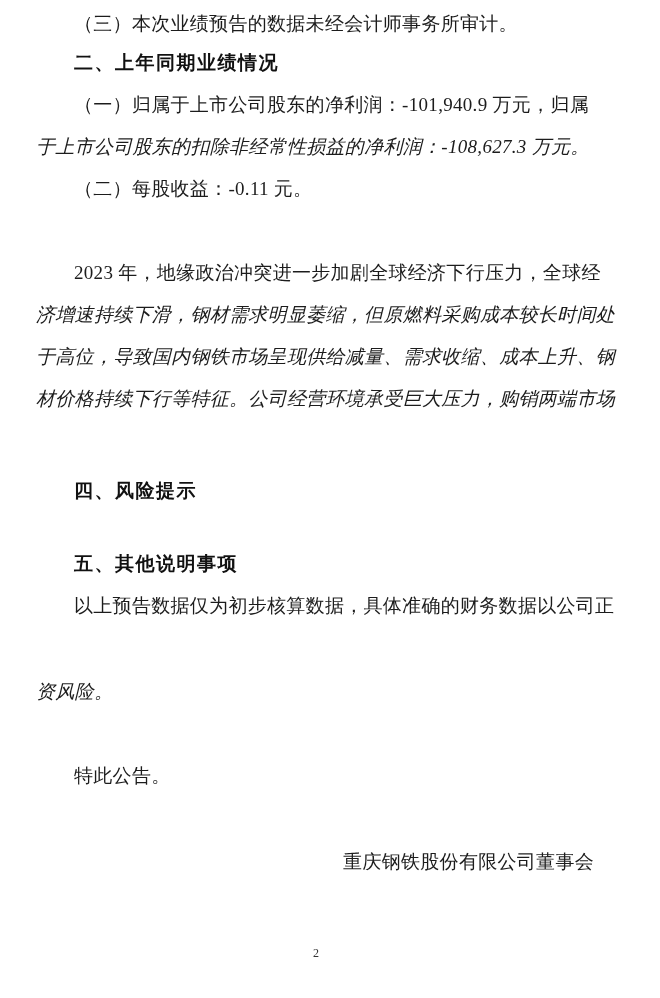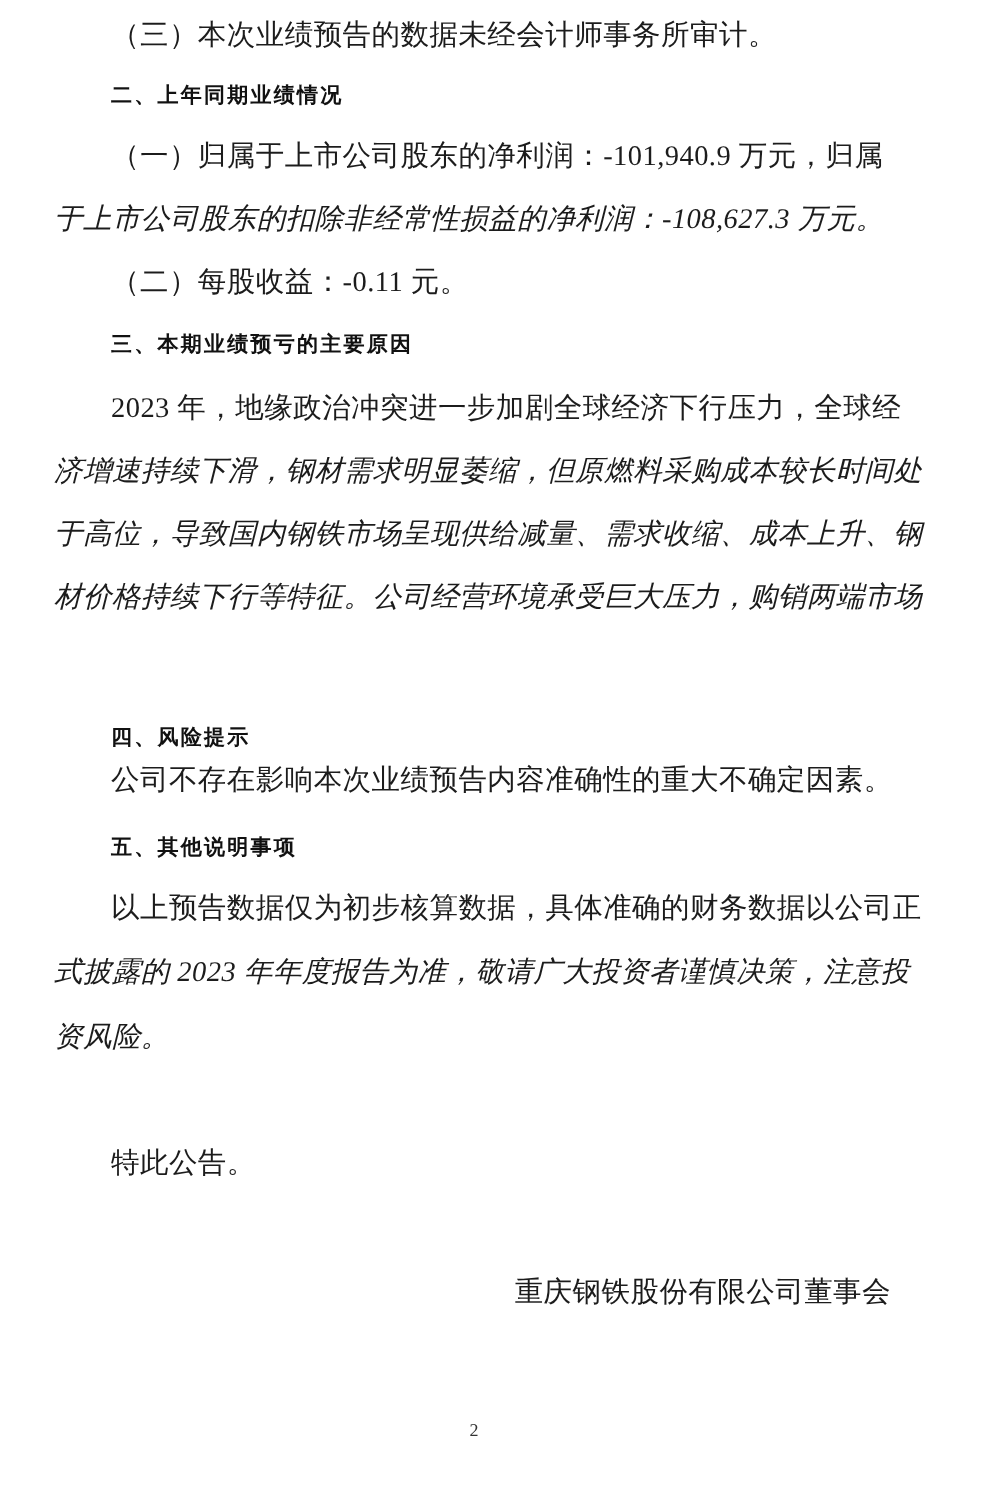--- a/index.html
+++ b/index.html
@@ -18,21 +18,21 @@
     font-size: 19px;
     line-height: 22px;
     color: #1c1c1c;
     letter-spacing: 0.3px;
     white-space: nowrap;
   }
   .heading {
     position: absolute;
     font-family: "Liberation Sans", sans-serif;
     font-weight: 700;
-    font-size: 14px;
+    font-size: 19px;
     line-height: 22px;
     color: #111111;
     letter-spacing: 1.5px;
     white-space: nowrap;
   }
   .indent { left: 74px; }
   .flush  { left: 36px; font-style: italic; }
   .right-align { right: 66px; margin-left: 36px; }
   .page-number {
     position: absolute;
@@ -49,40 +49,37 @@
   <div class="line indent" style="top:13px">（三）本次业绩预告的数据未经会计师事务所审计。</div>
 
   <div class="heading indent" style="top:52px">二、上年同期业绩情况</div>
 
   <div class="line indent" style="top:94px">（一）归属于上市公司股东的净利润：-101,940.9 万元，归属</div>
 
   <div class="line flush" style="top:136px">于上市公司股东的扣除非经常性损益的净利润：-108,627.3 万元。</div>
 
   <div class="line indent" style="top:178px">（二）每股收益：-0.11 元。</div>
 
-  <div class="heading indent" style="top:218px">三、本期业绩预亏的主要原因</div>
 
   <div class="line indent" style="top:262px">2023 年，地缘政治冲突进一步加剧全球经济下行压力，全球经</div>
 
   <div class="line flush" style="top:304px">济增速持续下滑，钢材需求明显萎缩，但原燃料采购成本较长时间处</div>
 
   <div class="line flush" style="top:346px">于高位，导致国内钢铁市场呈现供给减量、需求收缩、成本上升、钢</div>
 
   <div class="line flush" style="top:388px">材价格持续下行等特征。公司经营环境承受巨大压力，购销两端市场</div>
 
 
   <div class="heading indent" style="top:480px">四、风险提示</div>
 
-  <div class="line indent" style="top:510px">公司不存在影响本次业绩预告内容准确性的重大不确定因素。</div>
 
   <div class="heading indent" style="top:553px">五、其他说明事项</div>
 
   <div class="line indent" style="top:595px">以上预告数据仅为初步核算数据，具体准确的财务数据以公司正</div>
 
-  <div class="line flush" style="top:638px">式披露的 2023 年年度报告为准，敬请广大投资者谨慎决策，注意投</div>
 
   <div class="line flush" style="top:681px">资风险。</div>
 
   <div class="line indent" style="top:765px">特此公告。</div>
 
   <div class="line right-align" style="top:851px">重庆钢铁股份有限公司董事会</div>
 
 
   <div class="page-number" style="top:946px; left:313px">2</div>
 

